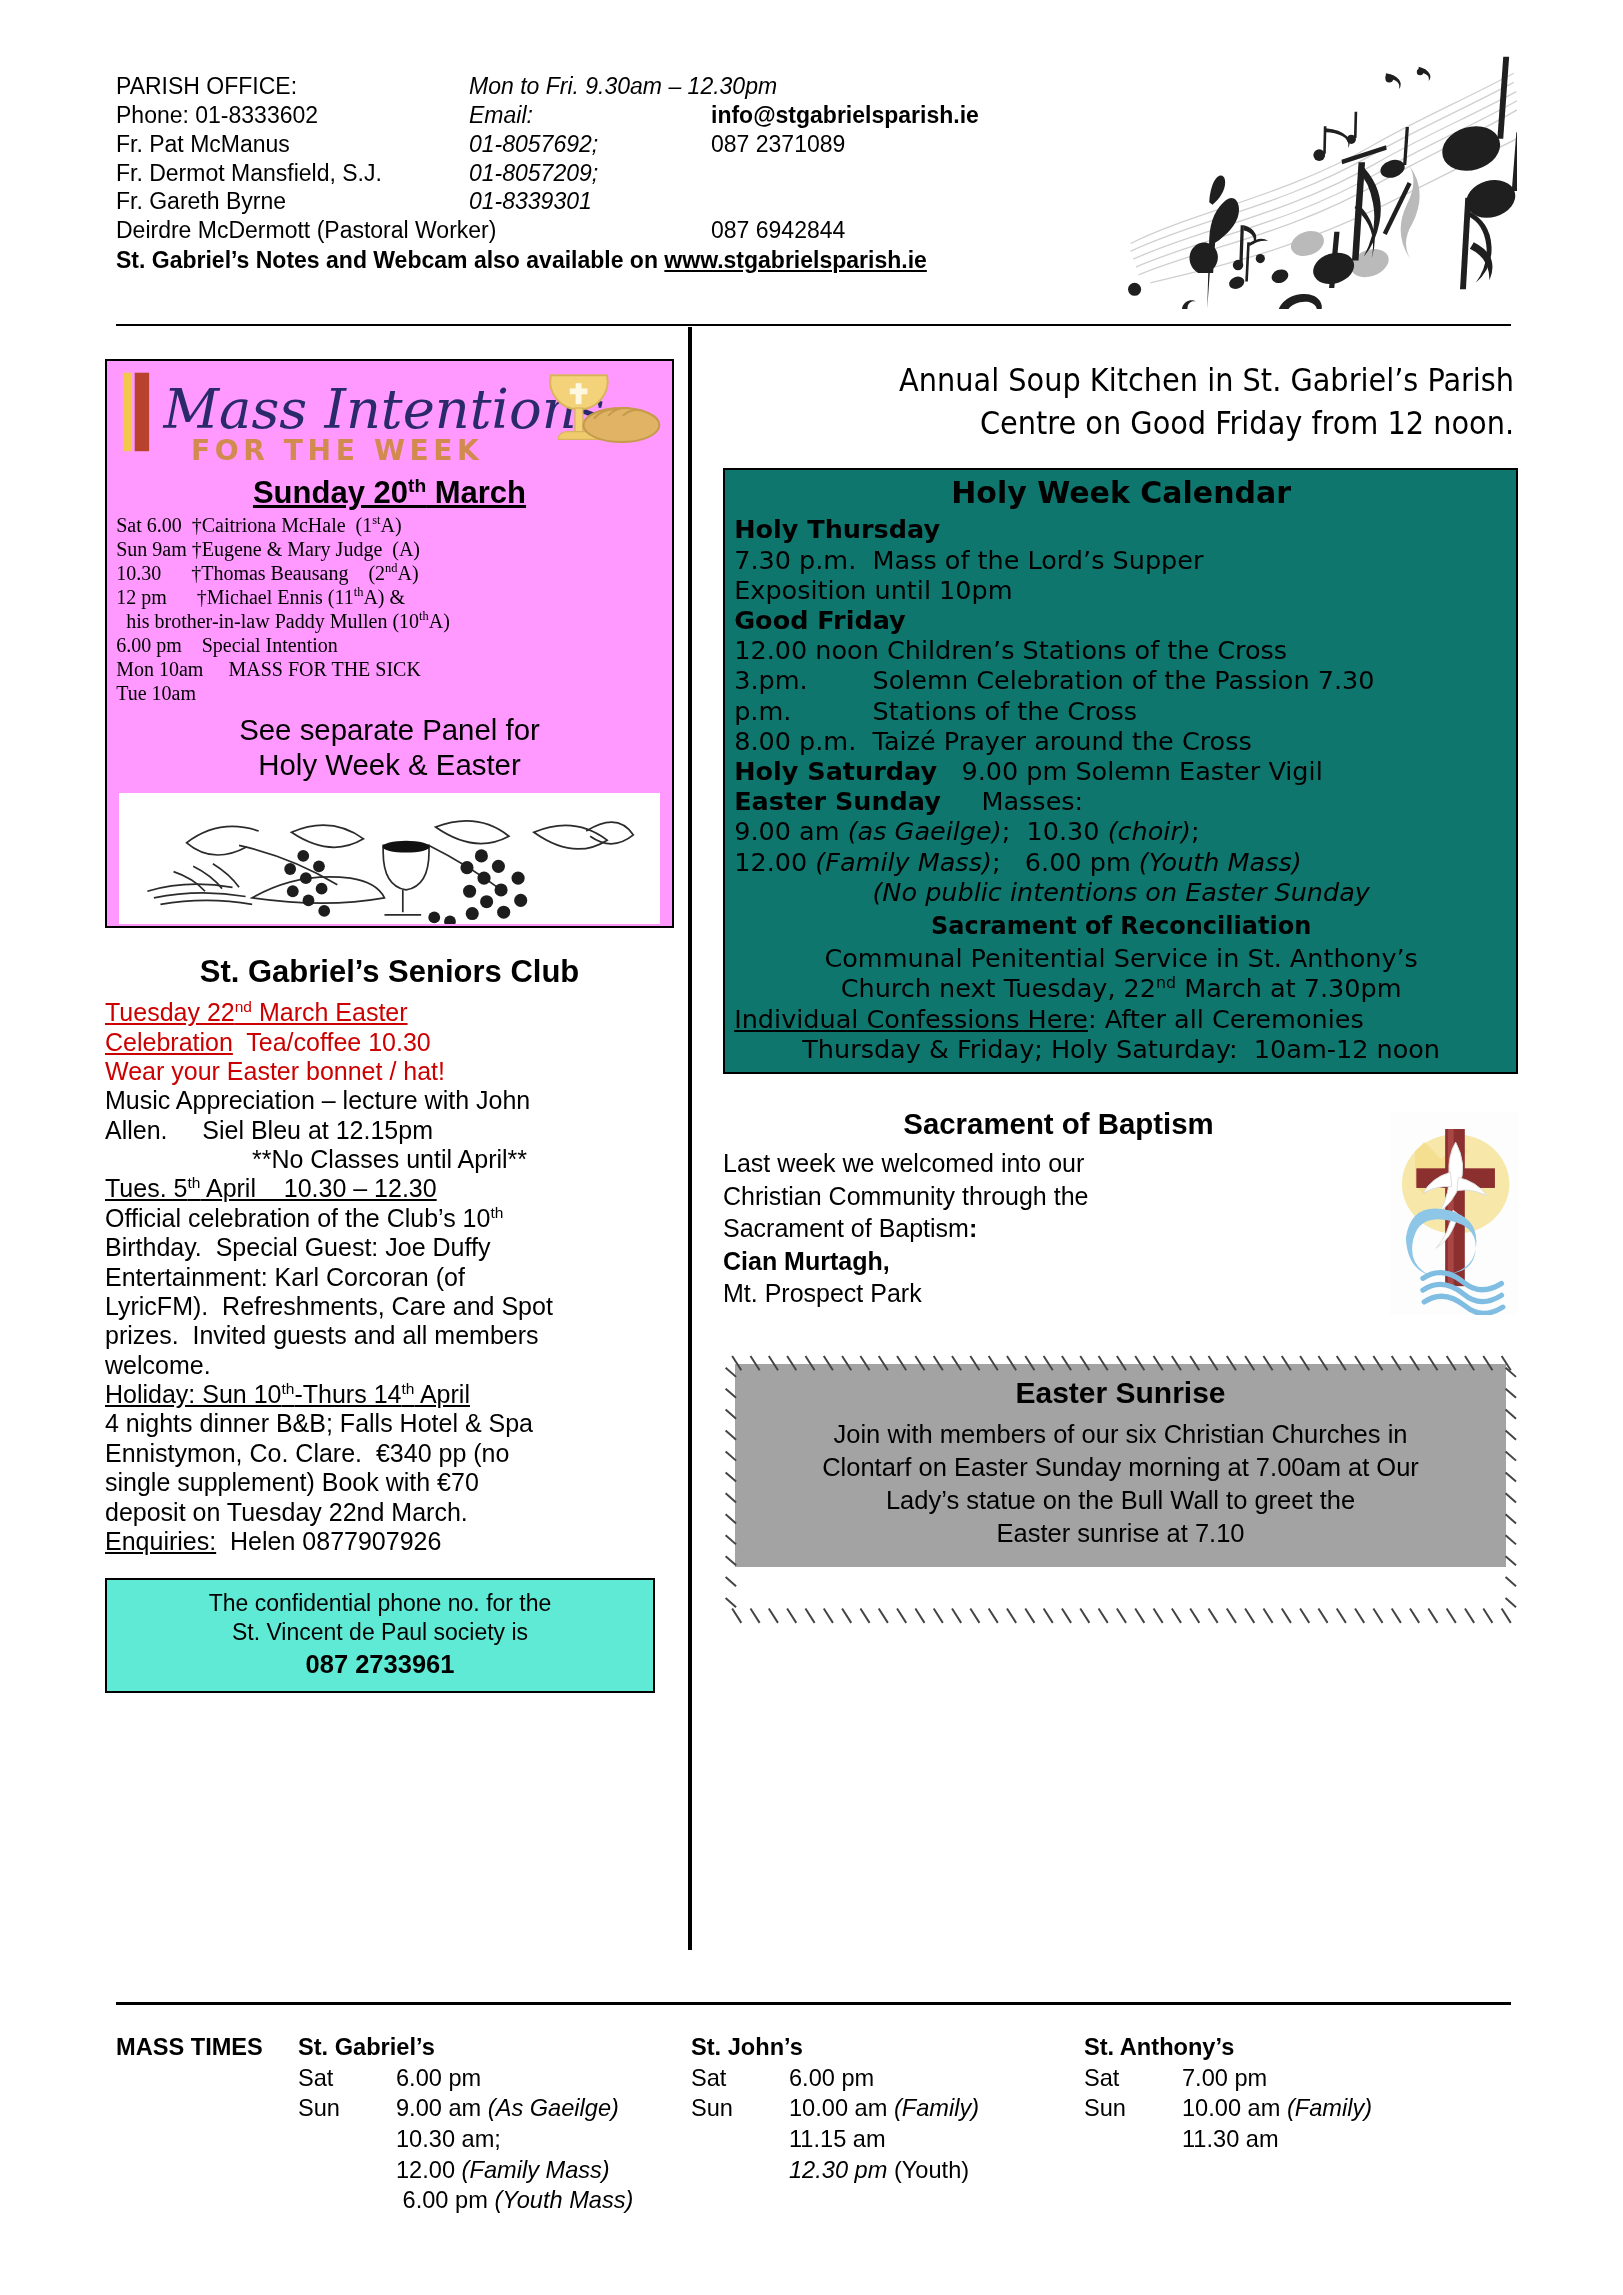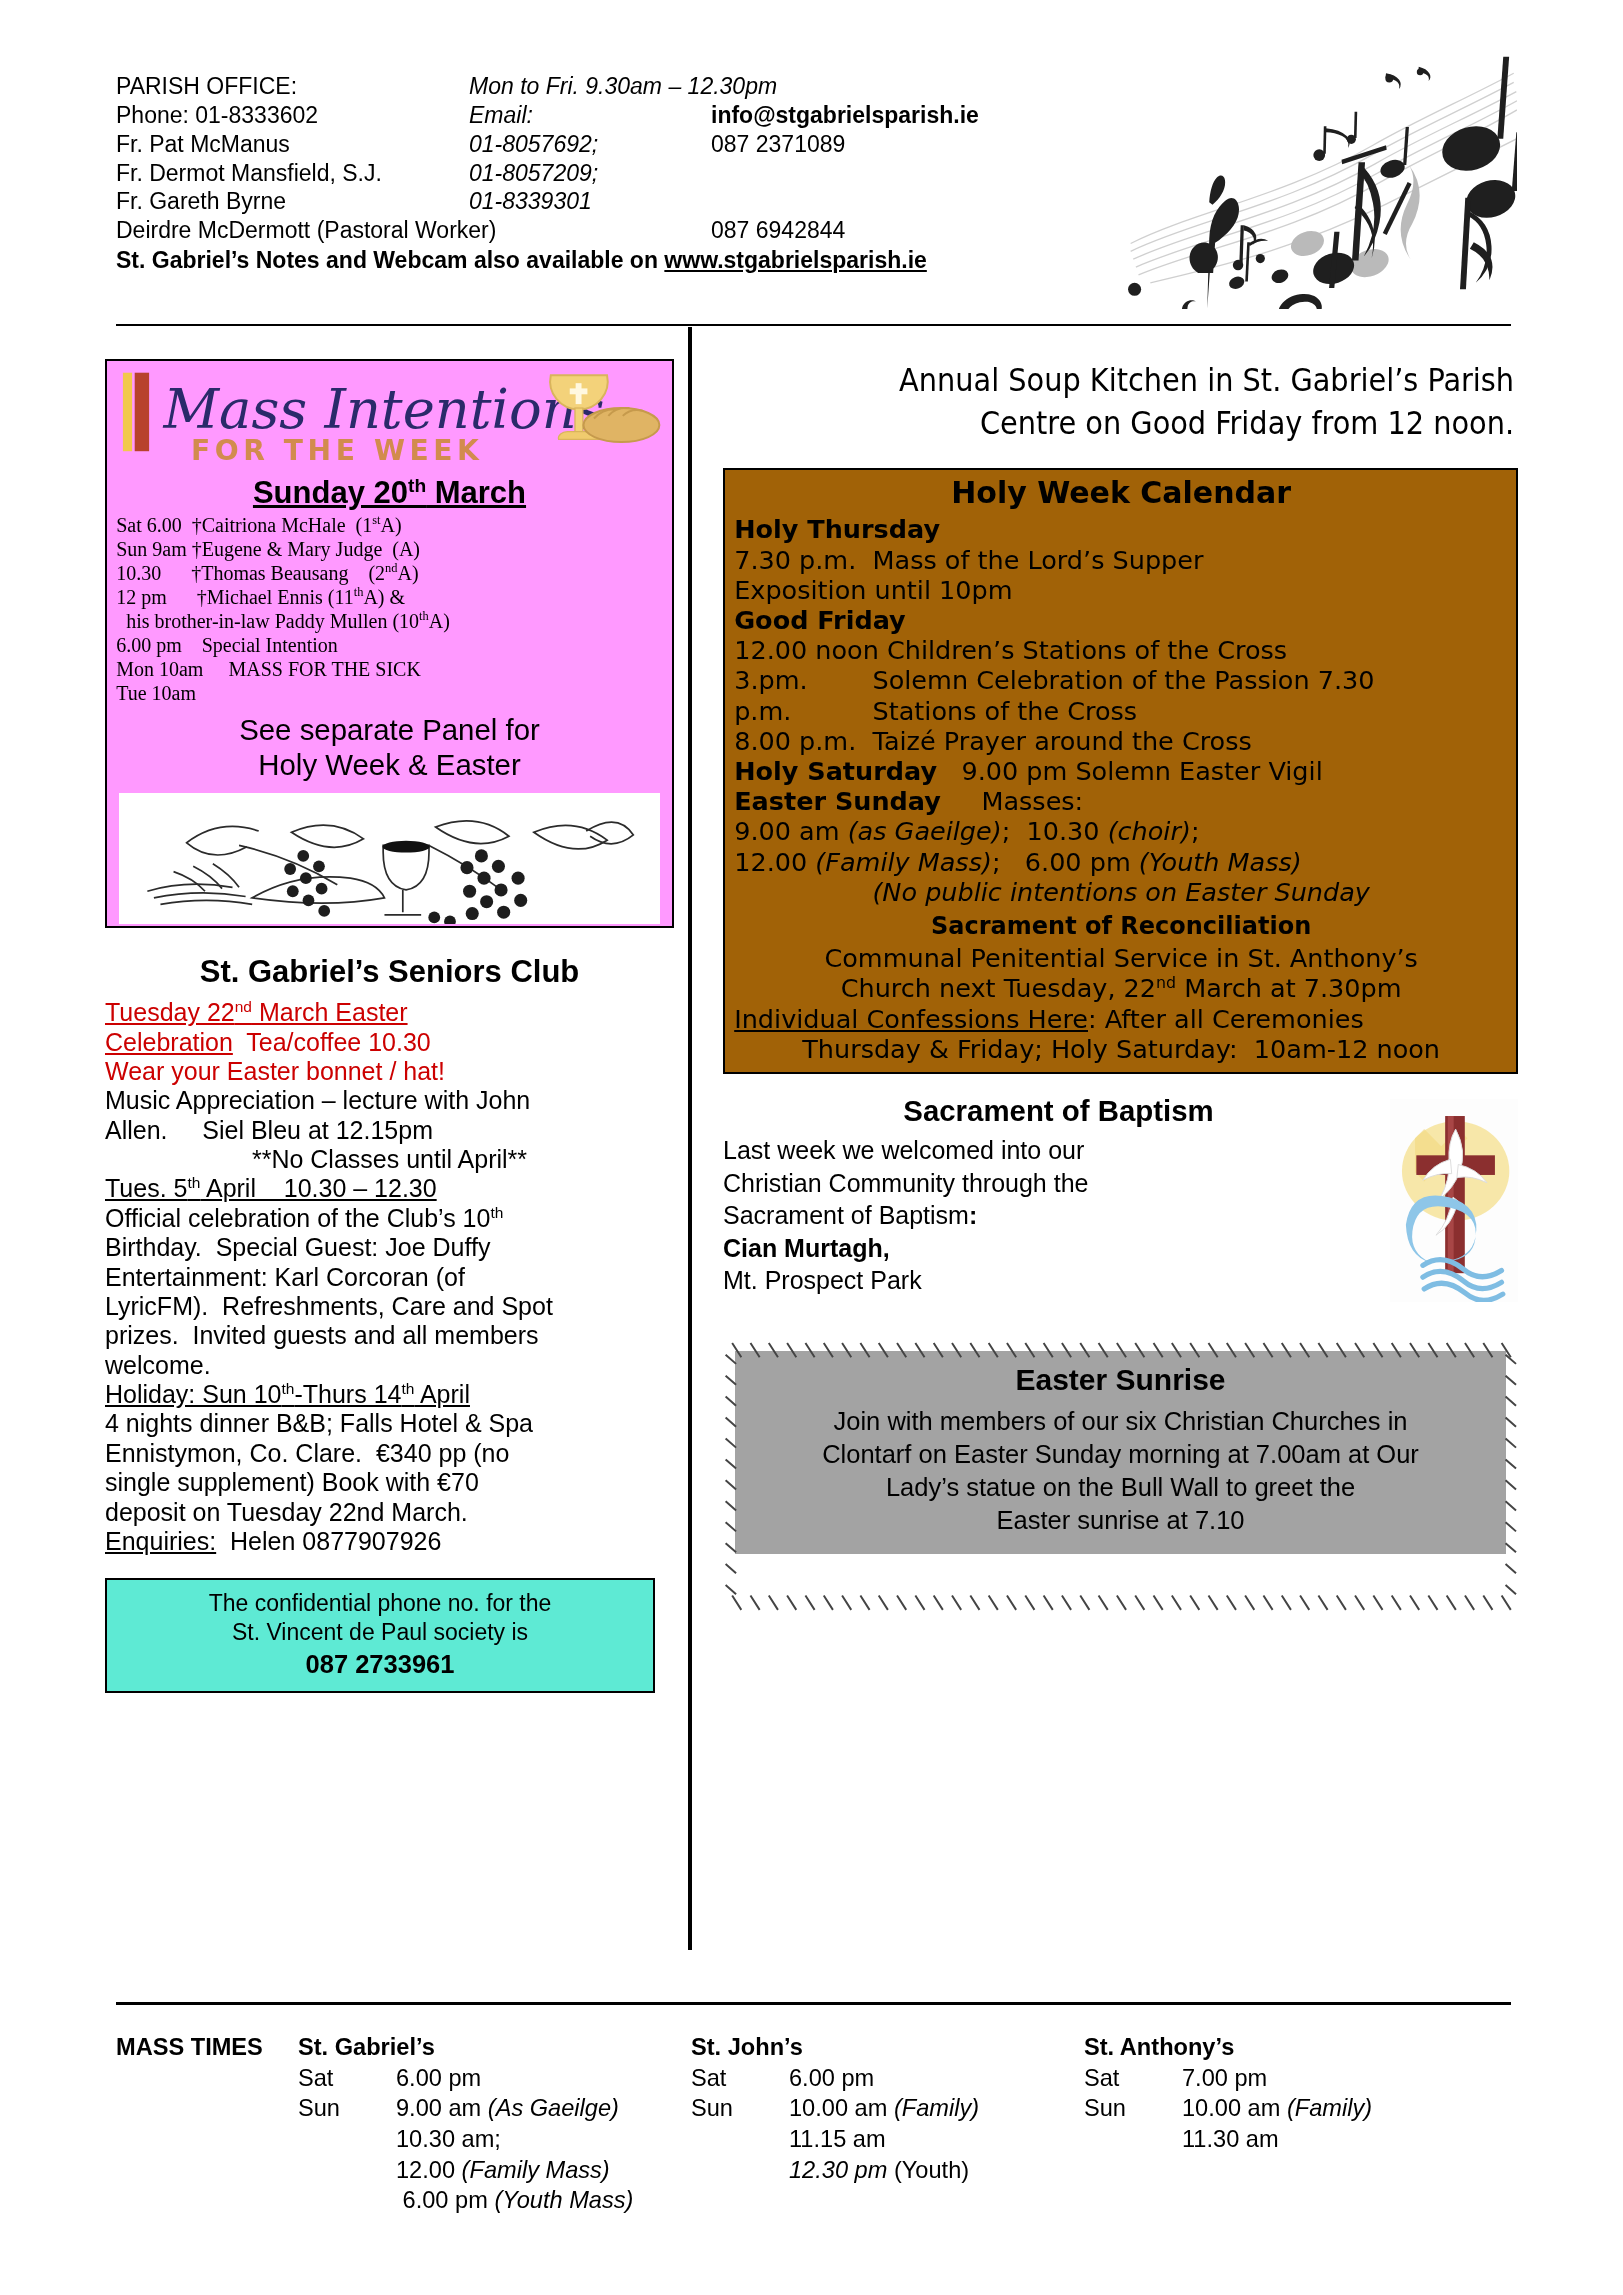--- a/index.html
+++ b/index.html
@@ -77,33 +77,33 @@
 
   .soup{
     text-align:right;font-size:32px;line-height:1.33;
     font-family:"DejaVu Sans", sans-serif;
     font-stretch:condensed;
     padding:0 3.9px;
   }
 
   .hwc{
     margin-top:23.6px;width:795px;box-sizing:border-box;
-    background:#a16207;border:2px solid #000;
+    background:#0f766e;border:2px solid #000;
     padding:5.2px 7.9px 7.9px 9.2px;
     font-family:"DejaVu Sans", sans-serif;
     font-size:25.5px;line-height:1.185;
   }
   .hwc-title{text-align:center;font-weight:bold;font-size:30px;margin-bottom:3.9px;}
   .hwc-line{white-space:pre-wrap;}
   .hwc b{font-weight:bold;}
   .hwc i{font-style:italic;}
   .hwc-sec{text-align:center;font-weight:bold;font-size:24px;margin-top:5.2px;margin-bottom:2.6px;}
   .hwc-c{text-align:center;}
 
-  .baptism{margin-top:20px;position:relative;width:795px;min-height:216px;}
+  .baptism{margin-top:33px;position:relative;width:795px;min-height:216px;}
   .bap-title{text-align:center;font-weight:bold;font-size:29.4px;margin:0 0 6.5px 0;padding-right:124px;}
   .bap-text{font-size:25px;line-height:1.30;width:556px;}
   .bap-text .b{font-weight:bold;}
   .bap-img{position:absolute;right:0px;top:5.2px;width:128px;height:203px;background:#fff;overflow:hidden;}
 
   .sunrise-wrap{margin-top:29px;width:795px;position:relative;padding:11.8px;box-sizing:border-box;}
   .sunrise{
     background:#a3a3a3;
     padding:10.5px 17px 17px 17px;
     text-align:center;

